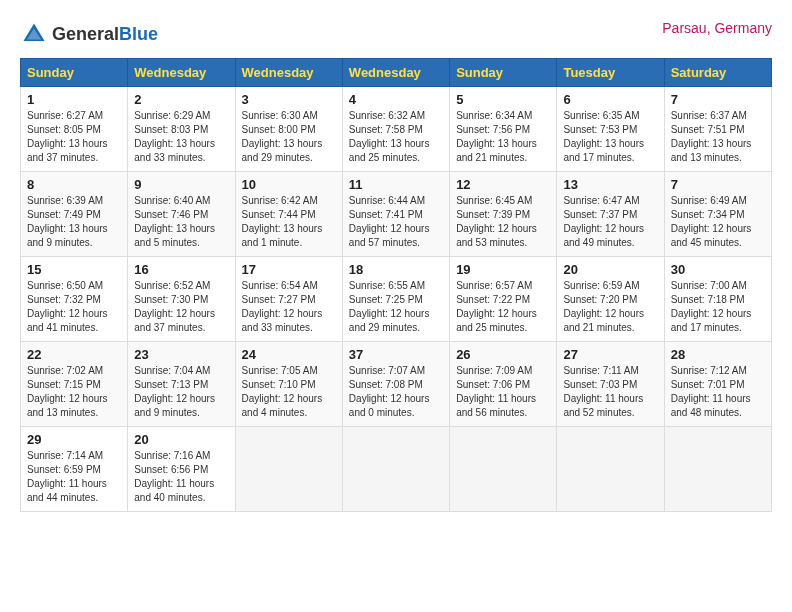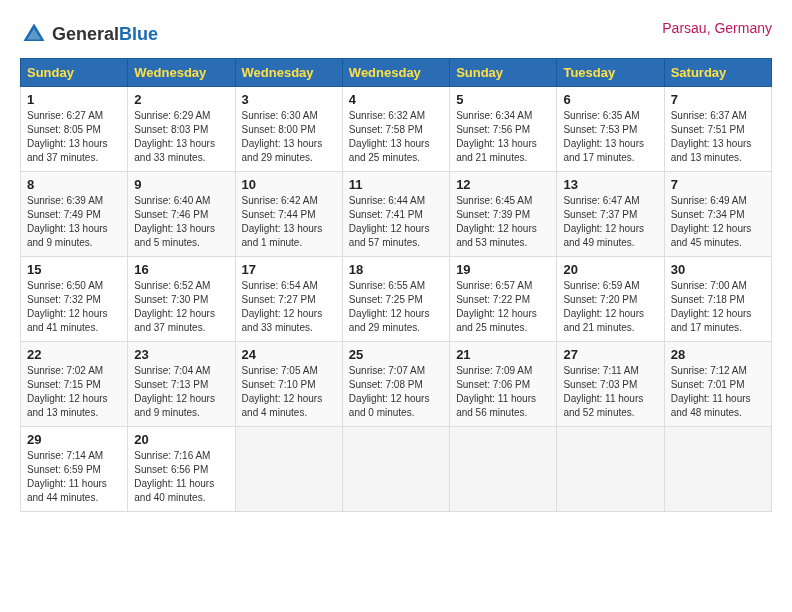--- a/index.html
+++ b/index.html
@@ -220,25 +220,25 @@
         </td>
         <td>
           <span class="day-num">23</span>
           <div class="day-info">Sunrise: 7:04 AM<br>Sunset: 7:13 PM<br>Daylight: 12 hours and 9 minutes.</div>
         </td>
         <td>
           <span class="day-num">24</span>
           <div class="day-info">Sunrise: 7:05 AM<br>Sunset: 7:10 PM<br>Daylight: 12 hours and 4 minutes.</div>
         </td>
         <td>
-          <span class="day-num">25</span>
+          <span class="day-num">37</span>
           <div class="day-info">Sunrise: 7:07 AM<br>Sunset: 7:08 PM<br>Daylight: 12 hours and 0 minutes.</div>
         </td>
         <td>
-          <span class="day-num">21</span>
+          <span class="day-num">26</span>
           <div class="day-info">Sunrise: 7:09 AM<br>Sunset: 7:06 PM<br>Daylight: 11 hours and 56 minutes.</div>
         </td>
         <td>
           <span class="day-num">27</span>
           <div class="day-info">Sunrise: 7:11 AM<br>Sunset: 7:03 PM<br>Daylight: 11 hours and 52 minutes.</div>
         </td>
         <td>
           <span class="day-num">28</span>
           <div class="day-info">Sunrise: 7:12 AM<br>Sunset: 7:01 PM<br>Daylight: 11 hours and 48 minutes.</div>
         </td>

